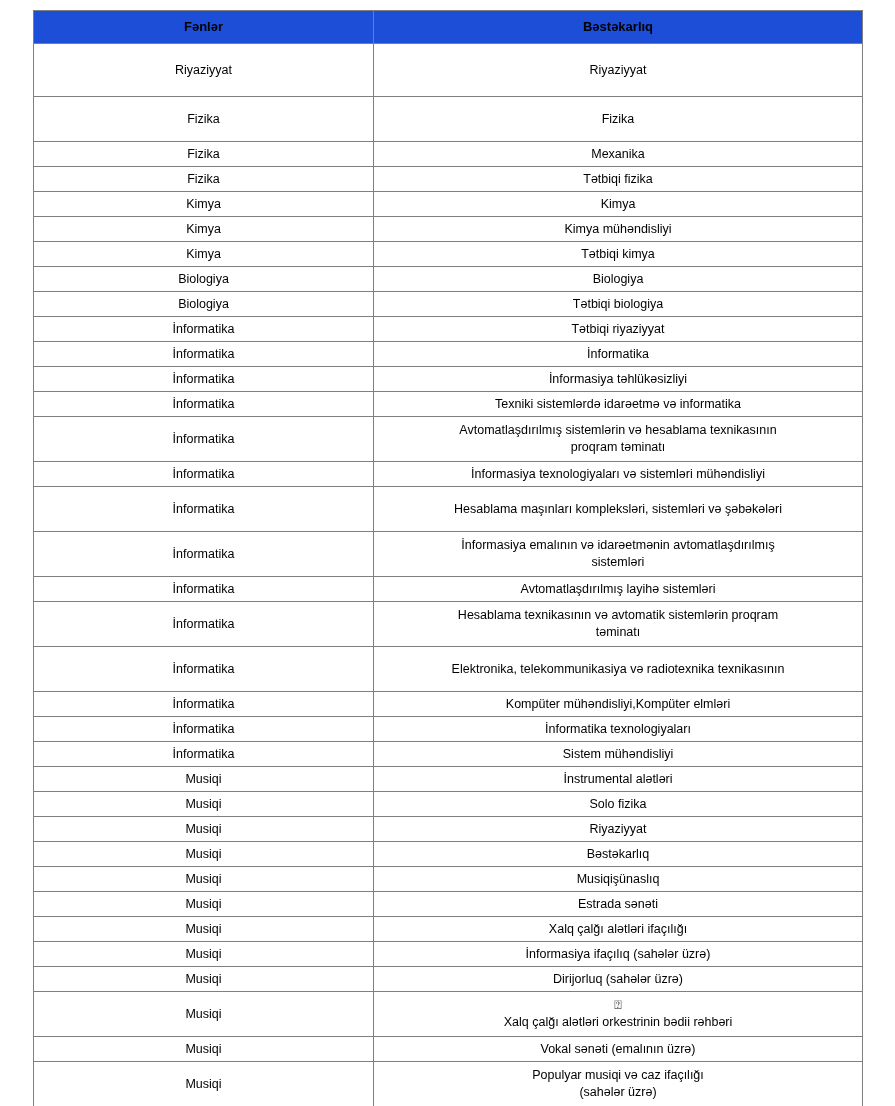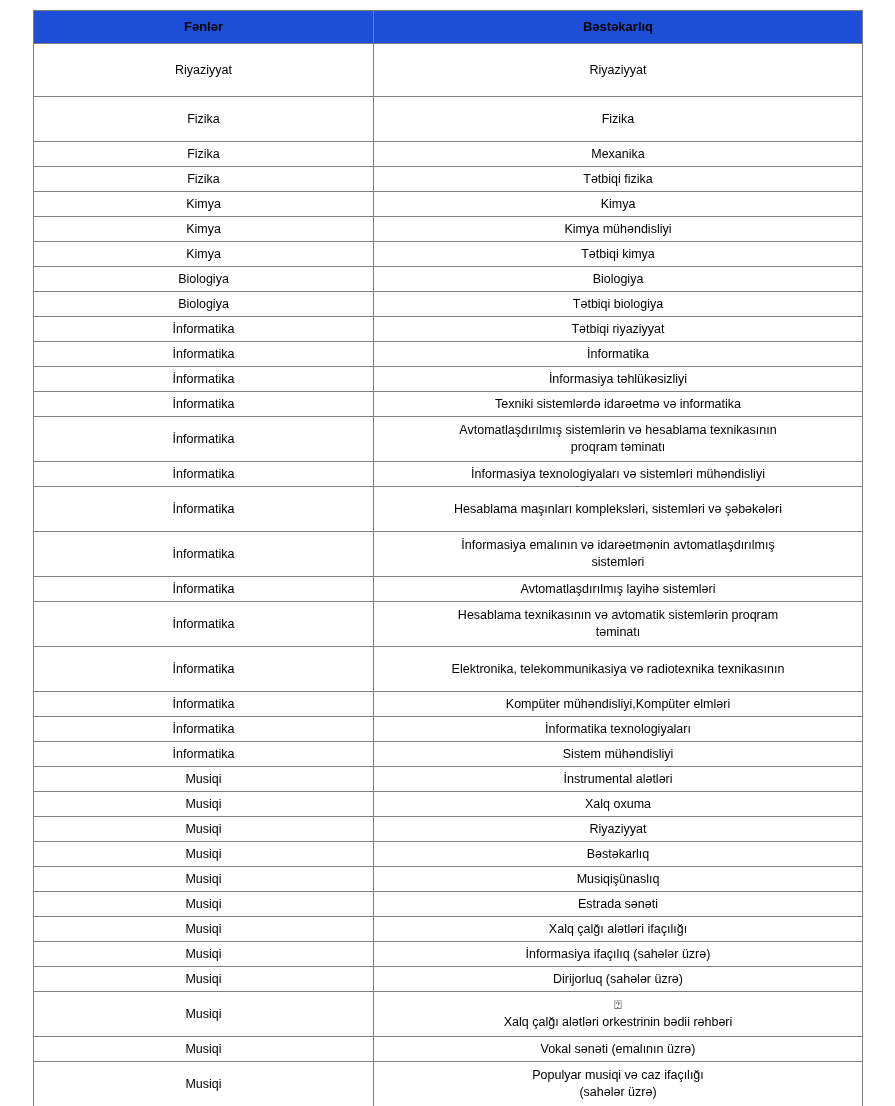--- a/index.html
+++ b/index.html
@@ -260,21 +260,21 @@
           </td>
           <td>
             <span class="cell-text">İnstrumental alətləri</span>
           </td>
         </tr>
         <tr>
           <td>
             <span class="cell-text">Musiqi</span>
           </td>
           <td>
-            <span class="cell-text">Xalq oxuma</span>
+            <span class="cell-text">Solo fizika</span>
           </td>
         </tr>
         <tr>
           <td>
             <span class="cell-text">Musiqi</span>
           </td>
           <td>
             <span class="cell-text">Riyaziyyat</span>
           </td>
         </tr>

